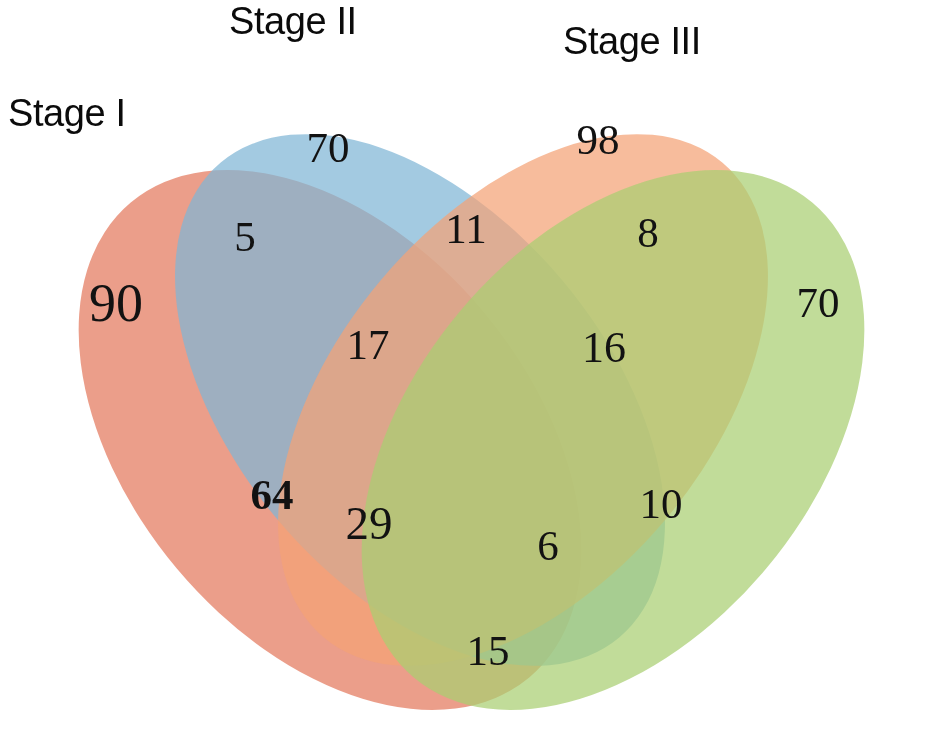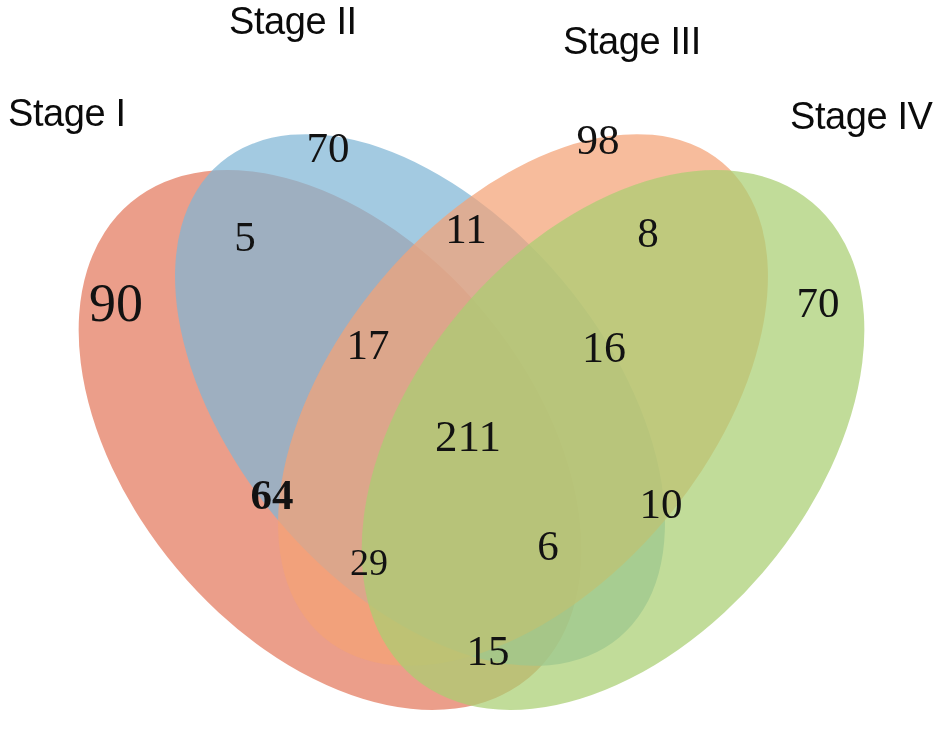--- a/index.html
+++ b/index.html
@@ -55,45 +55,43 @@
       <ellipse cx="330" cy="440" rx="200" ry="310" transform="rotate(-40 330 440)" fill="#e8917a" fill-opacity="0.88" stroke="none"></ellipse>
       <ellipse cx="420" cy="400" rx="186" ry="310" transform="rotate(-40 420 400)" fill="#7fb6d6" fill-opacity="0.72" stroke="none"></ellipse>
       <ellipse cx="523" cy="400" rx="186" ry="310" transform="rotate(40 523 400)" fill="#f4a276" fill-opacity="0.72" stroke="none"></ellipse>
       <ellipse cx="613" cy="440" rx="200" ry="310" transform="rotate(40 613 440)" fill="#a9cf72" fill-opacity="0.72" stroke="none"></ellipse>
     </g>
   </svg>
 
   <div class="set-label" style="left:229px; top:2px;">Stage II</div>
   <div class="set-label" style="left:8px; top:94px;">Stage I</div>
   <div class="set-label" style="left:563px; top:22px;">Stage III</div>
-  <div class="set-label" style="left:790px; top:97px;">Stage IV</div>
 
   <div class="count" style="left:116px; top:303px; font-size:54px;">90</div>
 
   <div class="count" style="left:328px; top:147px; font-size:43px;">70</div>
 
   <div class="count" style="left:598px; top:139px; font-size:43px;">98</div>
 
   <div class="count" style="left:818px; top:302px; font-size:43px;">70</div>
 
   <div class="count" style="left:245px; top:236px; font-size:43px;">5</div>
 
   <div class="count" style="left:466px; top:228px; font-size:43px;">11</div>
 
   <div class="count" style="left:648px; top:232px; font-size:43px;">8</div>
 
   <div class="count" style="left:368px; top:344px; font-size:43px;font-family:Liberation Serif, serif;">17</div>
 
   <div class="count" style="left:604px; top:348px; font-size:44px;">16</div>
 
-  <div class="count" style="left:468px; top:436px; font-size:45px;">211</div>
 
   <div class="count" style="left:272px; top:494px; font-size:43px;font-weight:bold;">64</div>
 
   <div class="count" style="left:661px; top:503px; font-size:43px;">10</div>
 
-  <div class="count" style="left:369px; top:562px; font-size:38px;">29</div>
+  <div class="count" style="left:369px; top:523px; font-size:47px;">29</div>
 
   <div class="count" style="left:548px; top:545px; font-size:43px;">6</div>
 
   <div class="count" style="left:488px; top:650px; font-size:43px;">15</div>
 
 </div>
 
 </body></html>

